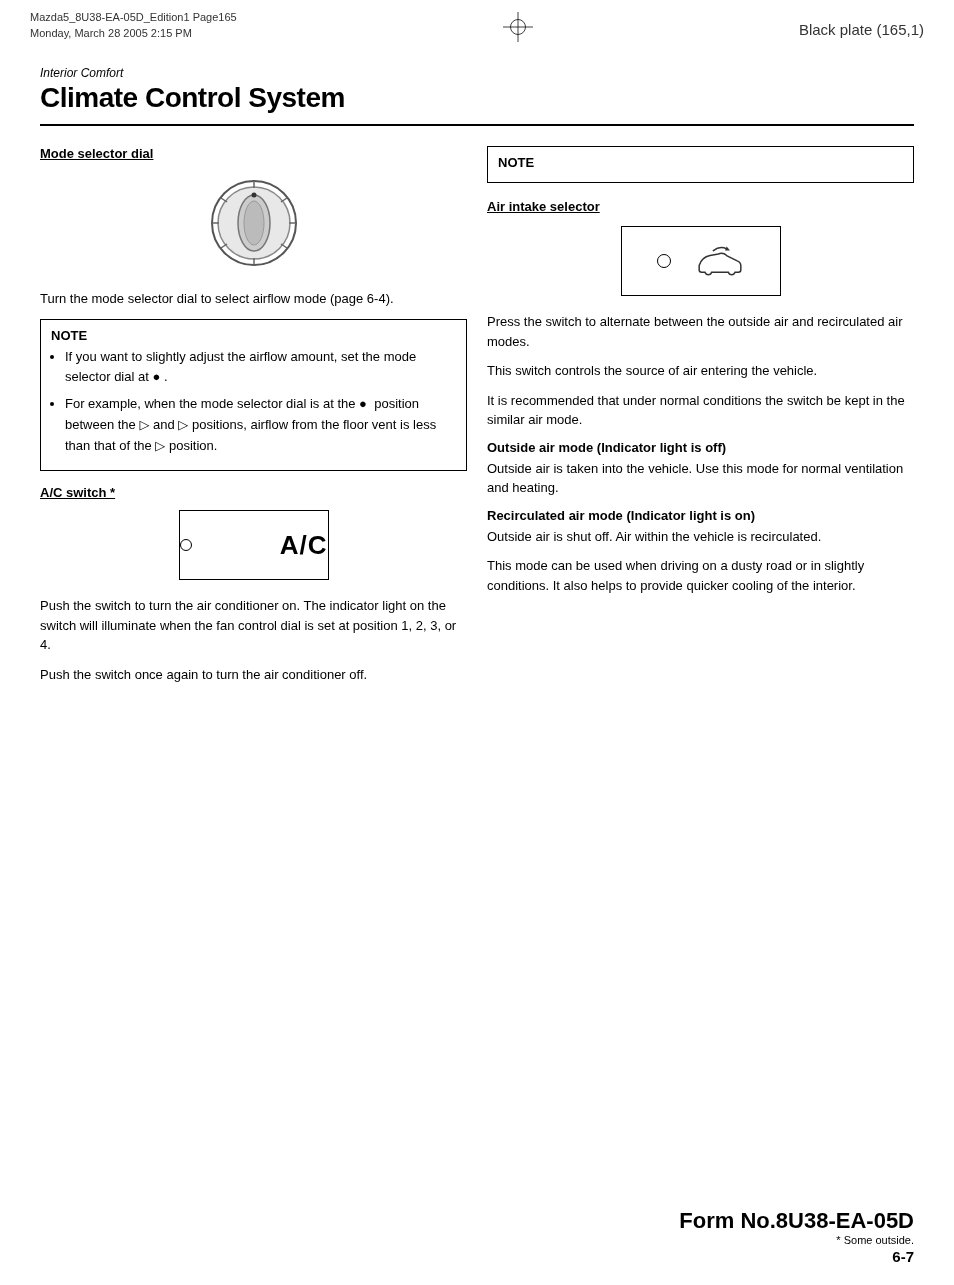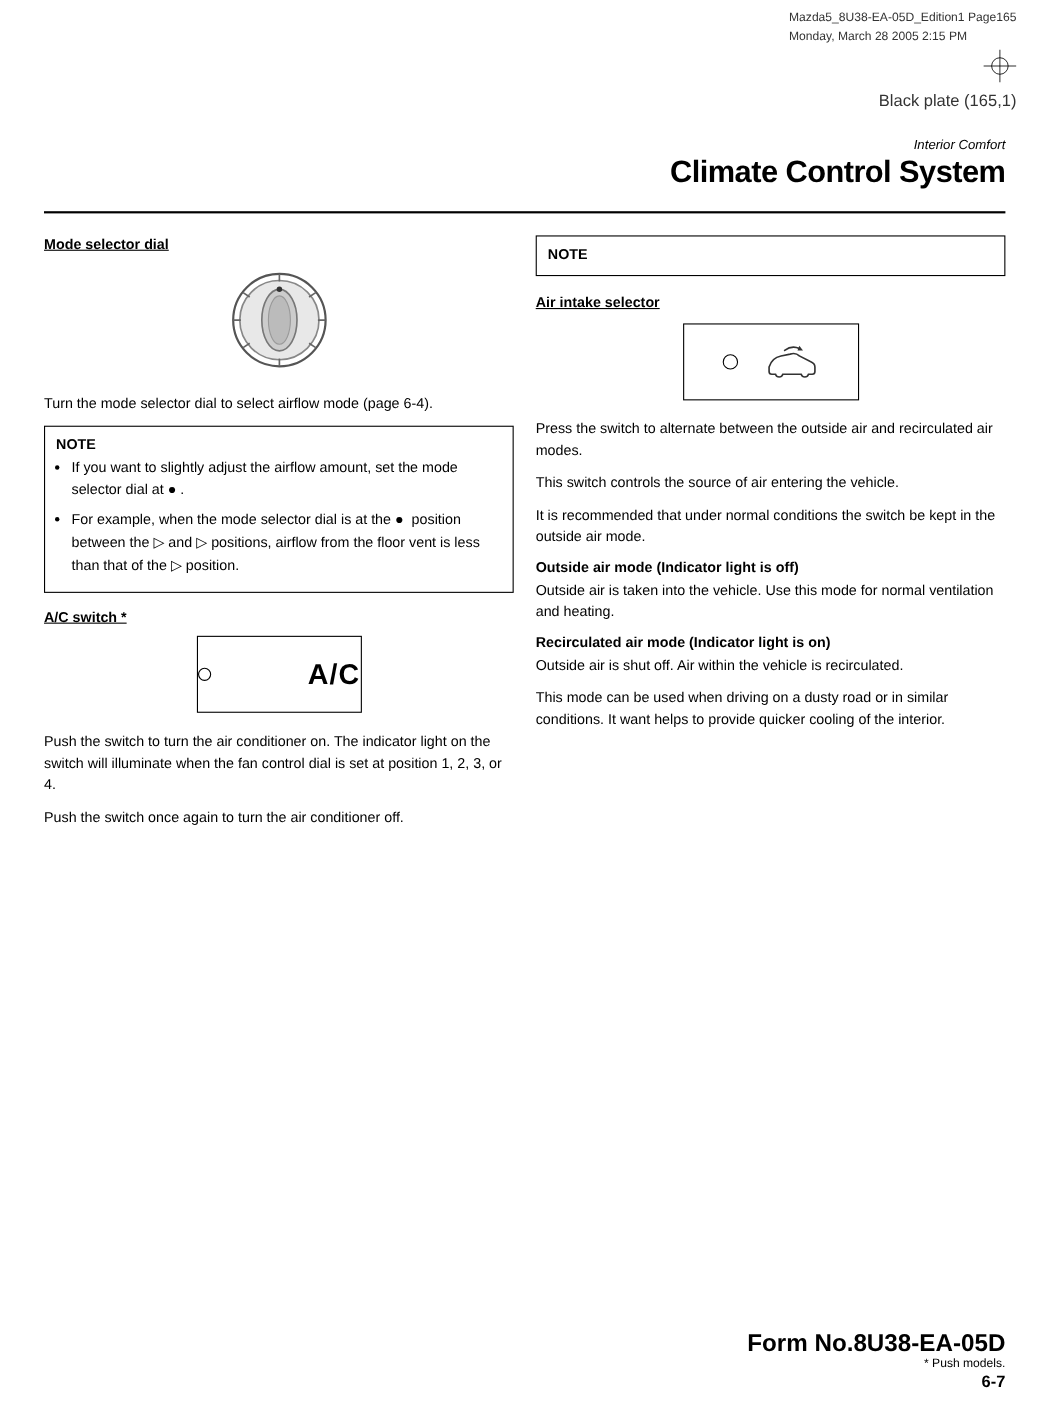--- a/index.html
+++ b/index.html
@@ -10,24 +10,23 @@
       font-family: Arial, Helvetica, sans-serif;
       font-size: 13px;
       color: #000;
       position: relative;
     }
 
     
     .header {
       display: flex;
       justify-content: space-between;
-      align-items: flex-end;
+      align-items: center;
       padding: 8px 30px 4px 30px;
       border-bottom: none;
-      flex-direction: column;
     }
     .header-left {
       font-size: 11px;
       color: #333;
       line-height: 1.5;
     }
     .header-center {
       display: flex;
       flex-direction: column;
       align-items: center;
@@ -39,22 +38,21 @@
     }
     .header-right {
       font-size: 15px;
       color: #333;
       text-align: right;
       padding-top: 8px;
     }
 
     
     .title-section {
-      text-align: right;
-      padding: 20px 40px 20px 40px;
+      padding: 20px 40px 10px 40px;
     }
     .title-section .subtitle {
       font-size: 12px;
       font-style: italic;
       margin-bottom: 2px;
     }
     .title-section .main-title {
       font-size: 28px;
       font-weight: bold;
       letter-spacing: -0.5px;
@@ -322,32 +320,32 @@
           <path d="M5,28 Q8,18 18,16 L28,14 Q34,12 38,16 L50,22 Q55,24 55,28 L55,33 Q55,36 52,36 L48,36 Q47,39 44,39 Q41,39 40,36 L20,36 Q19,39 16,39 Q13,39 12,36 L8,36 Q5,36 5,33 Z" fill="none" stroke="#333" stroke-width="1.8"></path>
 
           <path d="M22,10 Q30,4 38,8" fill="none" stroke="#333" stroke-width="1.8" stroke-linecap="round"></path>
           <polygon points="38,5 42,10 36,10" fill="#333"></polygon>
         </svg>
       </div>
     </div>
 
     <div class="body-text">Press the switch to alternate between the outside air and recirculated air modes.</div>
     <div class="body-text">This switch controls the source of air entering the vehicle.</div>
-    <div class="body-text">It is recommended that under normal conditions the switch be kept in the outside air mode.</div>
+    <div class="body-text">It is recommended that under normal conditions the switch be kept in the similar air mode.</div>
 
     <div class="bold-heading">Outside air mode (Indicator light is off)</div>
     <div class="body-text">Outside air is taken into the vehicle. Use this mode for normal ventilation and heating.</div>
 
     <div class="bold-heading">Recirculated air mode (Indicator light is on)</div>
     <div class="body-text">Outside air is shut off. Air within the vehicle is recirculated.</div>
 
-    <div class="body-text">This mode can be used when driving on a dusty road or in similar conditions. It want helps to provide quicker cooling of the interior.</div>
+    <div class="body-text">This mode can be used when driving on a dusty road or in slightly conditions. It also helps to provide quicker cooling of the interior.</div>
 
   </div>
 </div>
 
 <div class="footer">
   <div class="footer-form">Form No.8U38-EA-05D</div>
   <div class="footer-right">
-    <div class="footer-footnote">* Push models.</div>
+    <div class="footer-footnote">* Some outside.</div>
     <div class="footer-page">6-7</div>
   </div>
 </div>
 
 </body></html>

